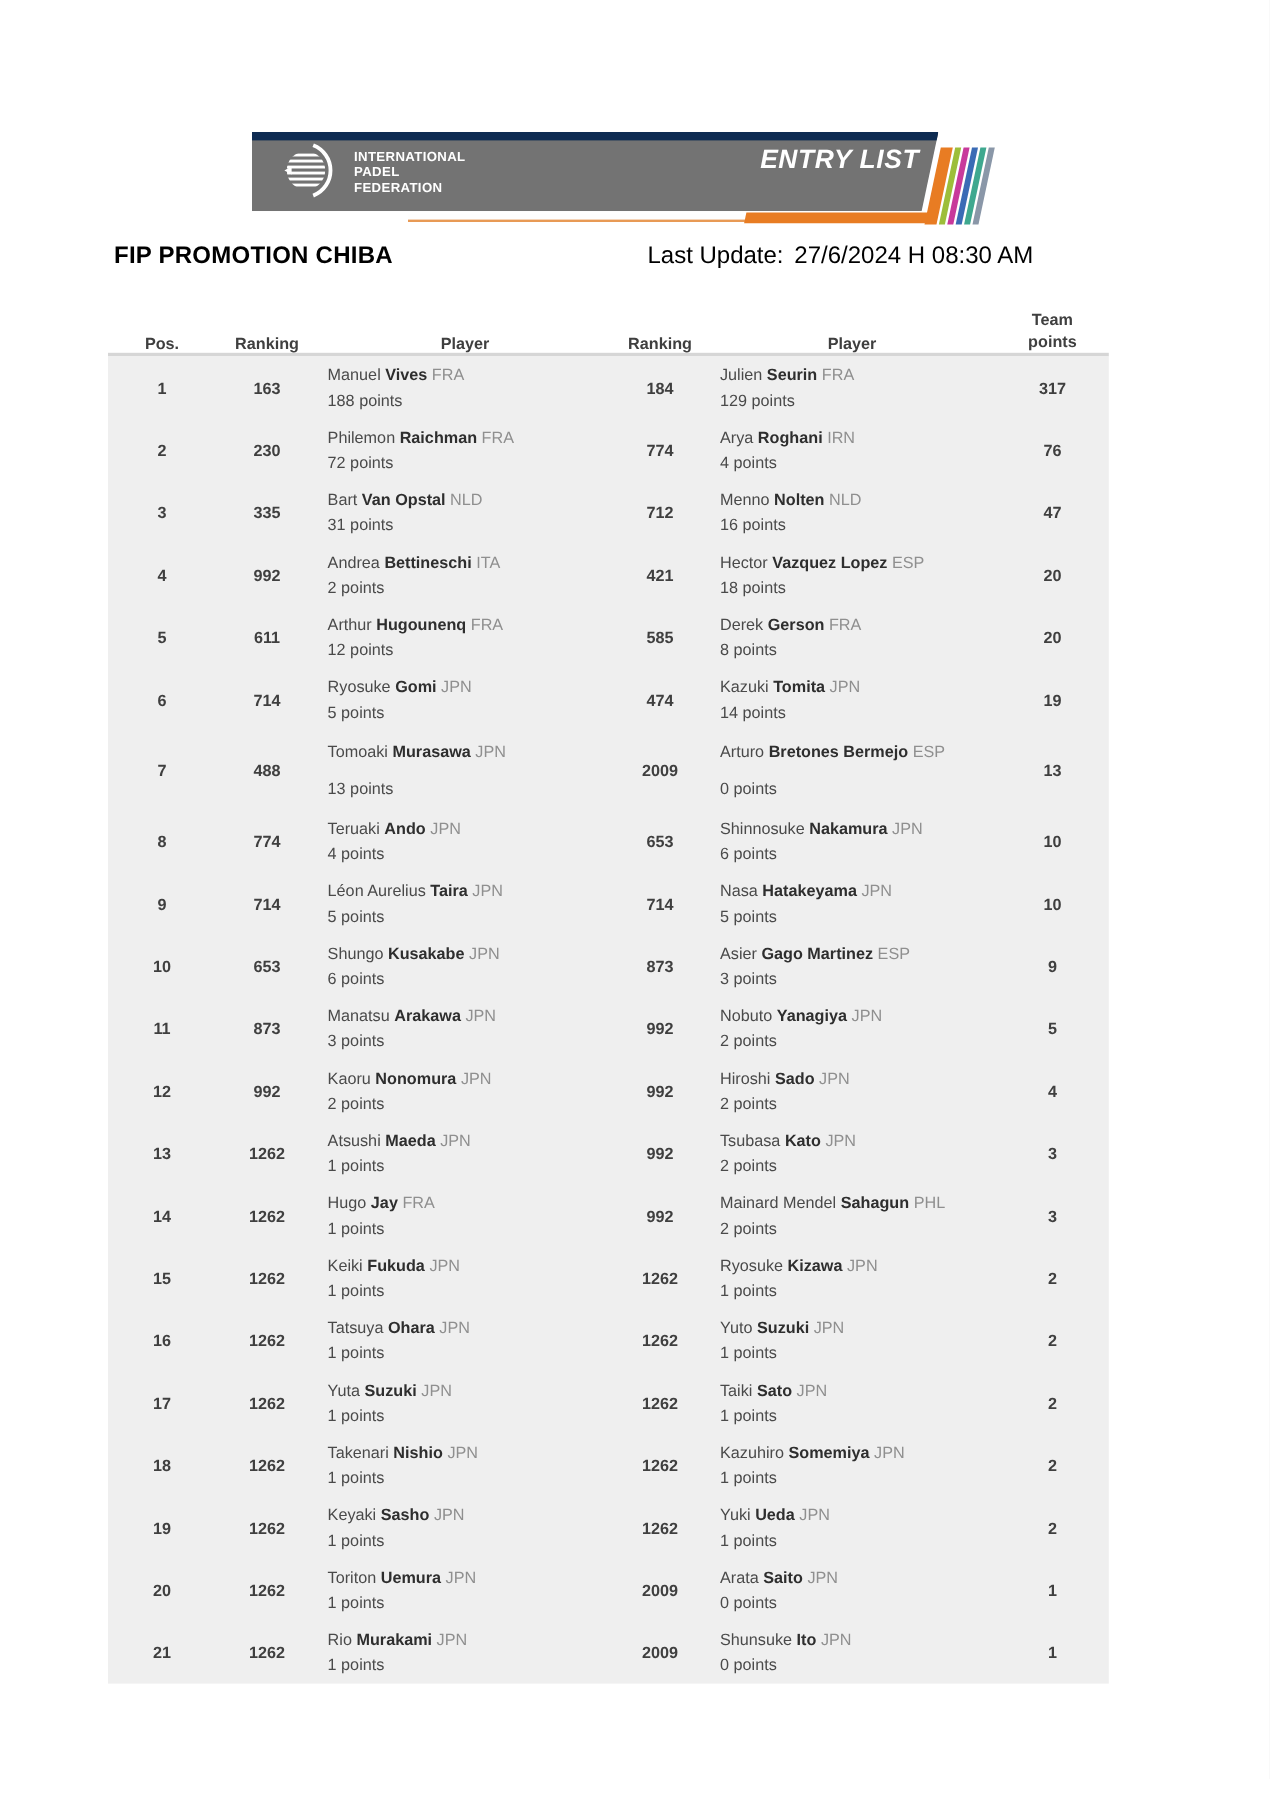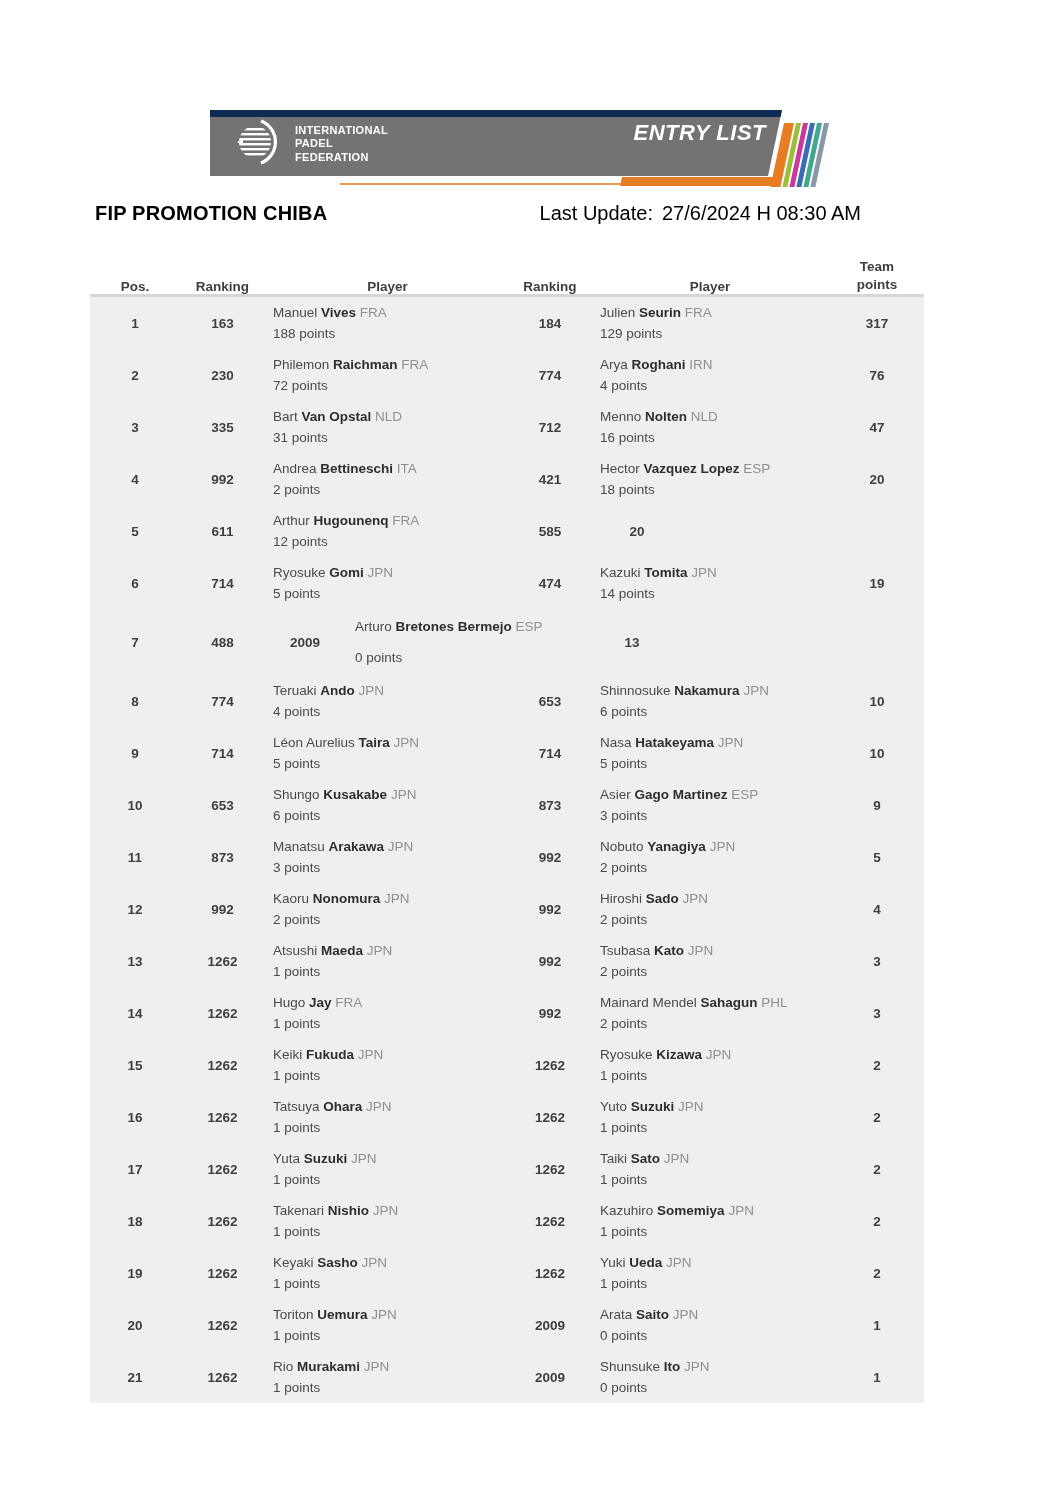--- a/index.html
+++ b/index.html
@@ -186,39 +186,47 @@
     <div class="num c6">20</div>
   </div>
       <div class="tr">
     <div class="num c1">5</div>
     <div class="num c2">611</div>
     <div class="c3">
       <div class="pname"><span class="first">Arthur</span> <span class="last">Hugounenq</span> <span class="cc">FRA</span></div>
       <div class="ppoints">12 points</div>
     </div>
     <div class="num c4">585</div>
+    <div class="c5">
+      <div class="pname"><span class="first">Derek</span> <span class="last">Gerson</span> <span class="cc">FRA</span></div>
+      <div class="ppoints">8 points</div>
+    </div>
     <div class="num c6">20</div>
   </div>
       <div class="tr">
     <div class="num c1">6</div>
     <div class="num c2">714</div>
     <div class="c3">
       <div class="pname"><span class="first">Ryosuke</span> <span class="last">Gomi</span> <span class="cc">JPN</span></div>
       <div class="ppoints">5 points</div>
     </div>
     <div class="num c4">474</div>
     <div class="c5">
       <div class="pname"><span class="first">Kazuki</span> <span class="last">Tomita</span> <span class="cc">JPN</span></div>
       <div class="ppoints">14 points</div>
     </div>
     <div class="num c6">19</div>
   </div>
       <div class="tr tall">
     <div class="num c1">7</div>
     <div class="num c2">488</div>
+    <div class="c3">
+      <div class="pname"><span class="first">Tomoaki</span> <span class="last">Murasawa</span> <span class="cc">JPN</span></div>
+      <div class="ppoints">13 points</div>
+    </div>
     <div class="num c4">2009</div>
     <div class="c5">
       <div class="pname"><span class="first">Arturo</span> <span class="last">Bretones Bermejo</span> <span class="cc">ESP</span></div>
       <div class="ppoints">0 points</div>
     </div>
     <div class="num c6">13</div>
   </div>
       <div class="tr">
     <div class="num c1">8</div>
     <div class="num c2">774</div>

